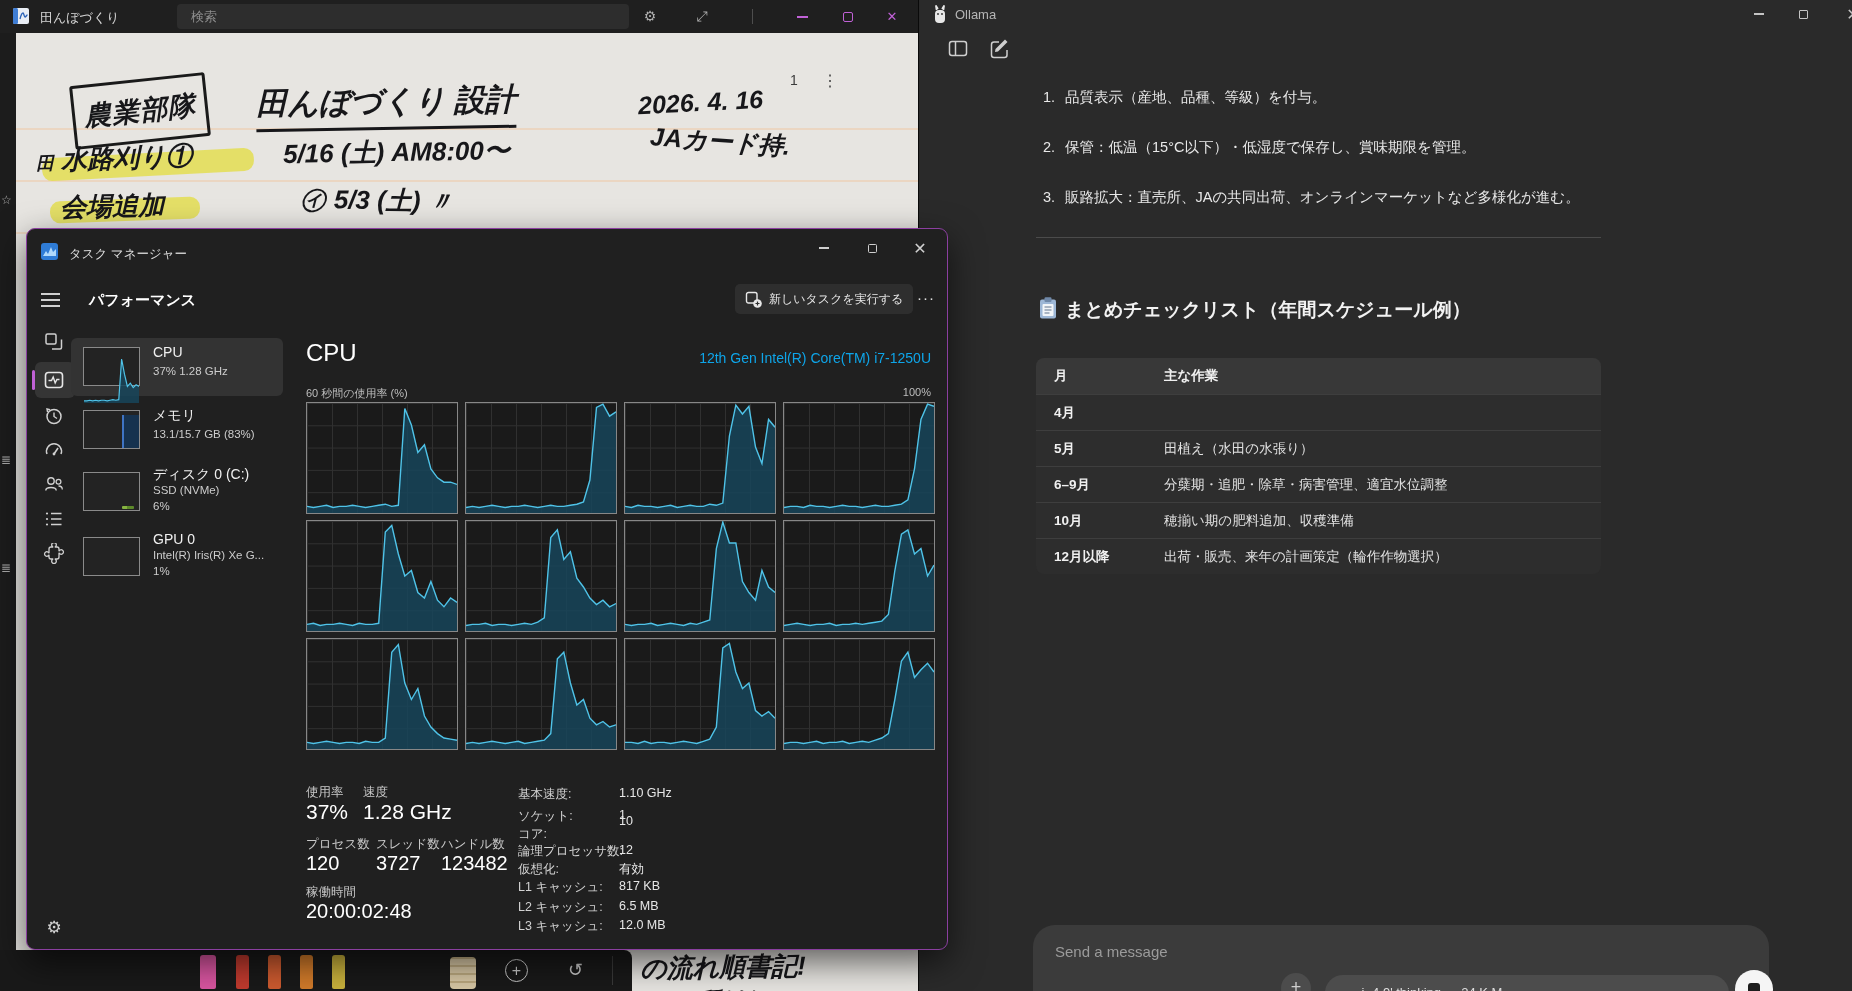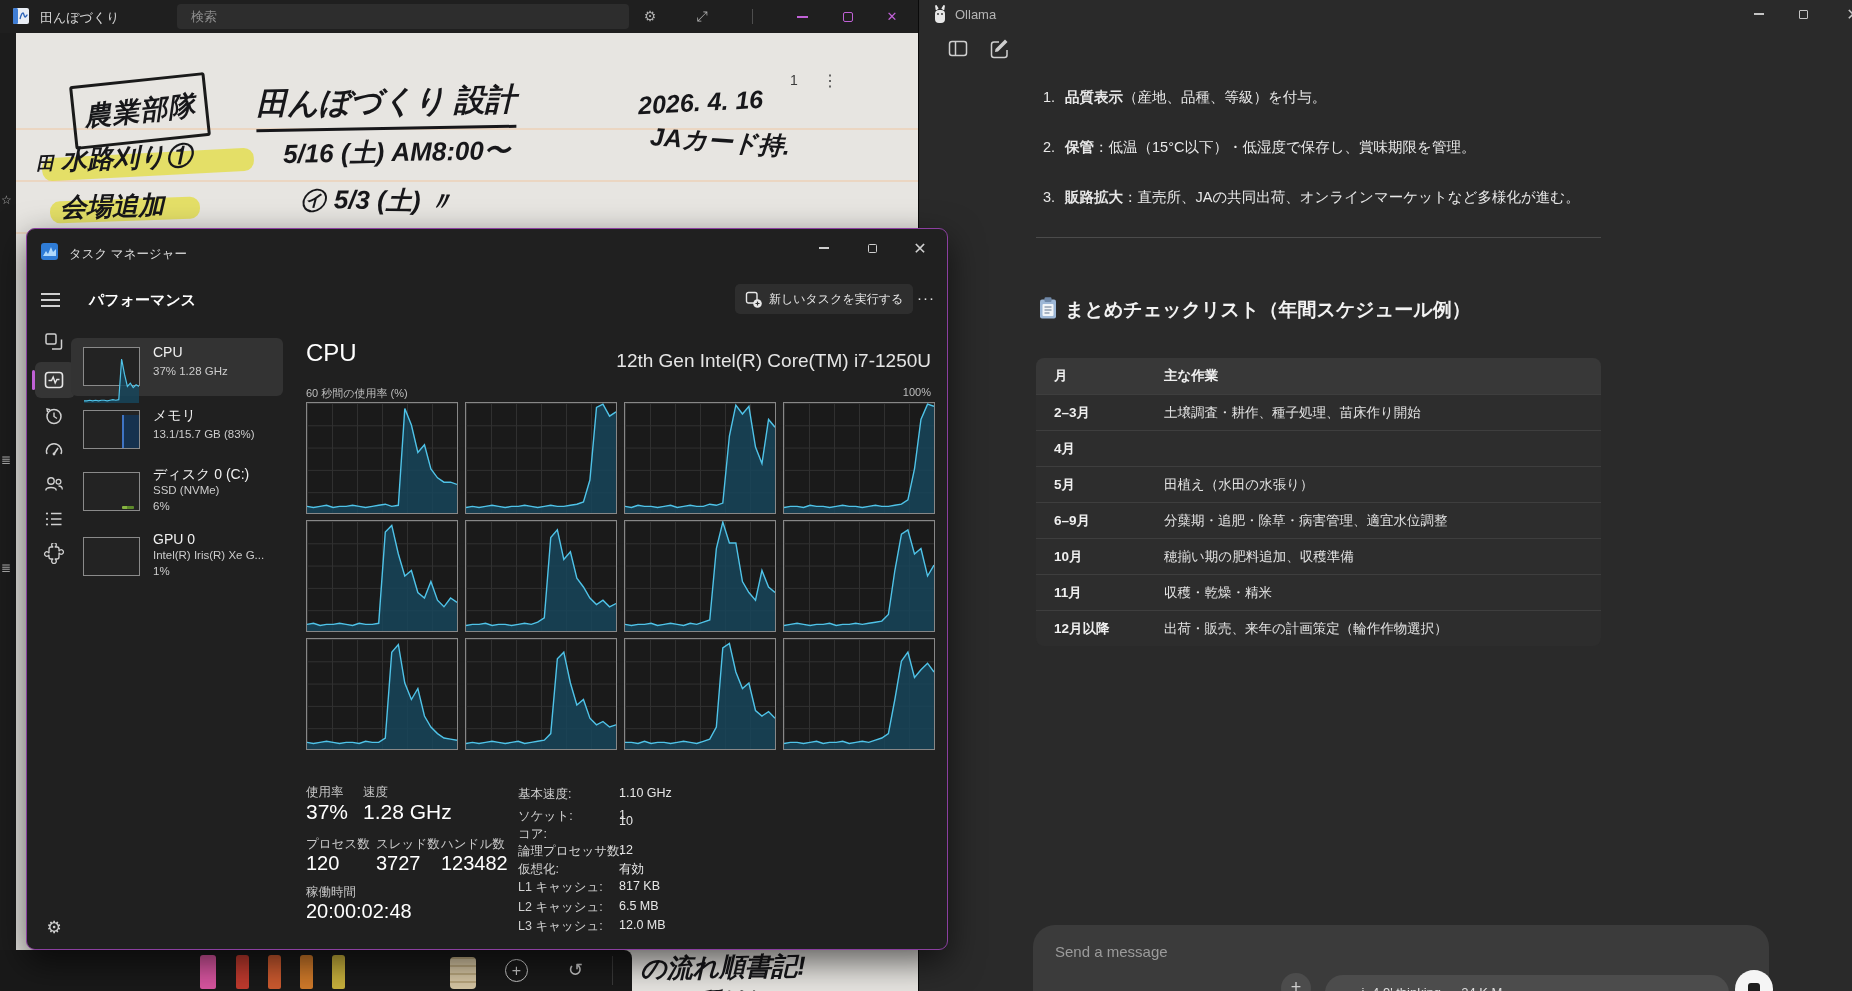--- a/index.html
+++ b/index.html
@@ -82,21 +82,21 @@
   .tm-item.sel { background:#333333; }
   .tm-thumb { position:absolute; left:12px; top:9px; width:57px; height:39px; border:1px solid #8a8a8a; background:#232323; }
   .tm-thumb svg { position:absolute; inset:0; }
   .tm-item-name { position:absolute; left:82px; top:6px; font-size:14px; color:#f0f0f0; }
   .tm-item-sub { position:absolute; left:82px; font-size:11.5px; color:#cccccc; }
   .mem-fill { position:absolute; right:0; bottom:0; width:31%; height:88%; background:#16324f; border-left:2px solid #3f74c4; }
   .disk-blip { position:absolute; right:5px; bottom:1px; width:12px; height:3px;
                background:linear-gradient(to right,#86b340 40%, #5d8a2a 40%); border-radius:1px; }
 
   .cpu-head { left:279px; top:110px; font-size:24px; color:#ffffff; font-weight:400; }
-  .cpu-chip { right:16px; top:121px; font-size:19px; color:#e5e5e5; }
+  .cpu-chip { right:16px; top:121px; font-size:14px; color:#0ea5e9; }
   .axis-l { left:279px; top:157px; font-size:11px; color:#bdbdbd; }
   .axis-r { right:16px; top:157px; font-size:11px; color:#bdbdbd; }
   .tm-charts { left:279px; top:173px; width:629px; height:348px; display:grid;
                grid-template-columns:repeat(4,1fr); grid-template-rows:repeat(3,1fr); gap:6px 7px; }
   .tm-chart { position:relative; border:1px solid #878787; background-color:#1a1a1a;
       background-image:linear-gradient(to right,#303030 1px,transparent 1px),
                        linear-gradient(to bottom,#303030 1px,transparent 1px);
       background-size:25px 22.3px; }
   .tm-chart svg { position:absolute; inset:0; width:100%; height:100%; }
 
@@ -110,21 +110,21 @@
   
   .ollama { position:absolute; left:918px; top:0; width:934px; height:991px; background:#2a2a2a; z-index:2;
             border-left:1px solid #0a0a0a; overflow:hidden; }
   .ol-titlebar { position:absolute; left:0; top:0; width:100%; height:28px; background:#2a2a2a; }
   .ol-title { left:36px; top:7px; font-size:13px; color:#b5b5b5; }
   .ol-cap { top:0; width:44px; height:28px; display:flex; align-items:center; justify-content:center; color:#c4c4c4; }
   .ol-cap .mn { width:10px; height:1.4px; background:#c4c4c4; }
   .ol-cap .mx { width:9px; height:9px; border:1.3px solid #c4c4c4; border-radius:1px; }
   .ol-tool { top:38px; width:22px; height:22px; }
   .ol-li { position:absolute; left:124px; font-size:14.5px; color:#e9e9e9; white-space:nowrap; }
-  .ol-li b { font-weight:700; }
+  .ol-li b { font-weight:400; }
   .ol-num { display:inline-block; width:22px; }
   .ol-div { left:117px; top:237px; width:565px; height:1px; background:#4b4b4b; }
   .ol-h2 { left:146px; top:297px; font-size:19px; font-weight:700; color:#f2f2f2; }
   .ol-table { left:117px; top:358px; width:565px; border-radius:8px; overflow:hidden; font-size:13.5px; }
   .ol-tr { display:flex; height:36px; align-items:center; background:#2d2d2d; border-top:1px solid #3e3e3e; }
   .ol-tr.head { background:#383838; font-weight:700; border-top:none; }
   .ol-td1 { width:128px; padding-left:18px; font-weight:700; color:#f0f0f0; }
   .ol-td2 { flex:1; color:#e2e2e2; }
   .ol-input { left:114px; top:925px; width:736px; height:90px; background:#3b3b3b; border-radius:22px; }
   .ol-ph { position:absolute; left:22px; top:18px; font-size:15px; color:#9b9b9b; }
@@ -252,41 +252,33 @@
       <line x1="7.5" y1="17" x2="12.5" y2="17" stroke="#7a8aa0" stroke-width="1.2"></line>
     </svg>
     <div class="abs ol-h2">まとめチェックリスト（年間スケジュール例）</div>
 
     <div class="abs ol-table">
       <div class="ol-tr head">
         <div class="ol-td1">月</div>
         <div class="ol-td2" style="font-weight:700;color:#f0f0f0">主な作業</div>
       </div>
       <div class="ol-tr">
-          <div class="ol-td1">2–3月</div>
-          <div class="ol-td2">土壌調査・耕作、種子処理、苗床作り開始</div>
-        </div>
-      <div class="ol-tr">
           <div class="ol-td1">4月</div>
         </div>
       <div class="ol-tr">
           <div class="ol-td1">5月</div>
           <div class="ol-td2">田植え（水田の水張り）</div>
         </div>
       <div class="ol-tr">
           <div class="ol-td1">6–9月</div>
           <div class="ol-td2">分蘖期・追肥・除草・病害管理、適宜水位調整</div>
         </div>
       <div class="ol-tr">
           <div class="ol-td1">10月</div>
           <div class="ol-td2">穂揃い期の肥料追加、収穫準備</div>
-        </div>
-      <div class="ol-tr">
-          <div class="ol-td1">11月</div>
-          <div class="ol-td2">収穫・乾燥・精米</div>
         </div>
       <div class="ol-tr">
           <div class="ol-td1">12月以降</div>
           <div class="ol-td2">出荷・販売、来年の計画策定（輪作作物選択）</div>
         </div>
     </div>
 
     <div class="abs ol-input">
       <div class="ol-ph">Send a message</div>
       <div class="ol-plus">+</div>

